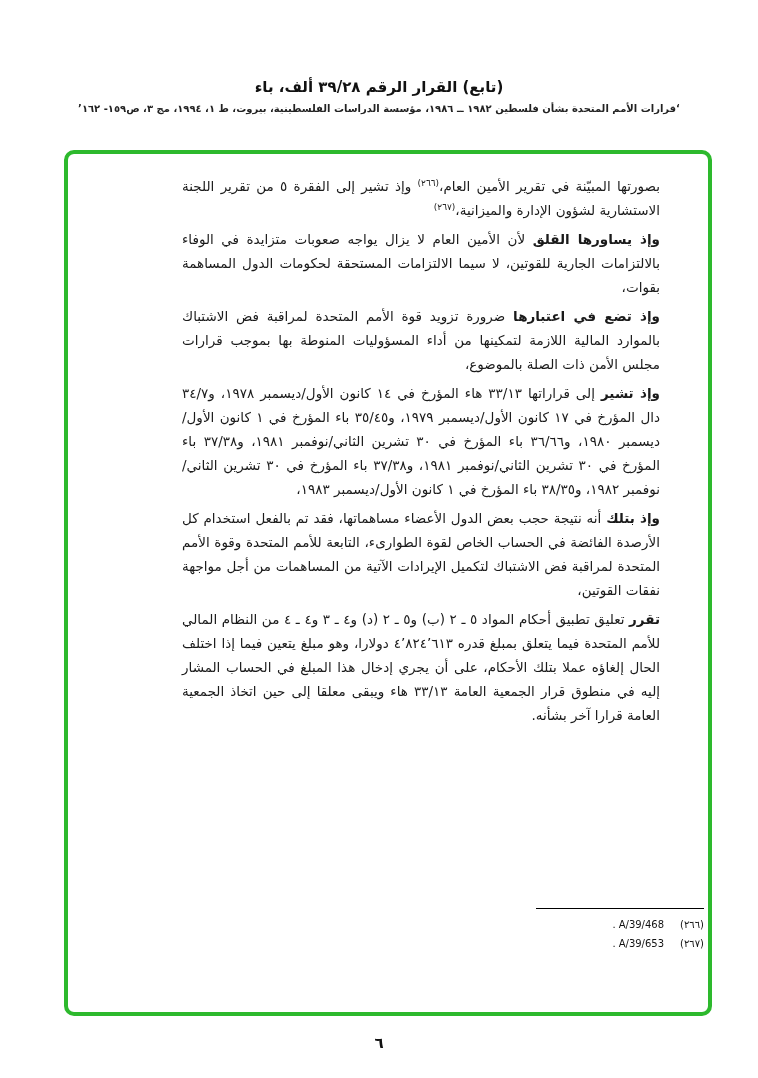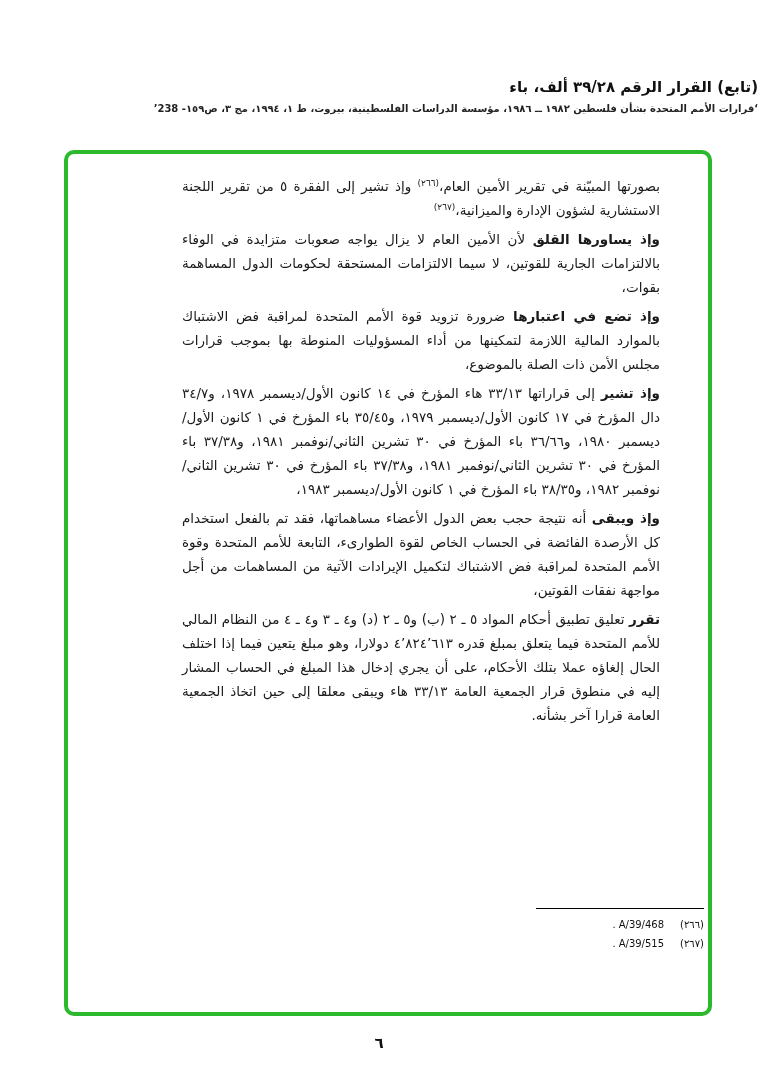--- a/index.html
+++ b/index.html
@@ -5,21 +5,21 @@
   * { margin:0; padding:0; box-sizing:border-box; }
   html, body { background:#ffffff; }
   body {
     width:758px; height:1078px;
     font-family:"DejaVu Sans", sans-serif;
     position:relative;
     color:#1a1a1a;
   }
   .page { position:relative; width:758px; height:1078px; background:#ffffff; overflow:hidden; }
 
-  .doc-header { position:absolute; top:78px; left:0; right:0; text-align:right; direction:rtl; }
+  .doc-header { position:absolute; top:78px; left:0; right:0; text-align:center; direction:rtl; }
   .title  { font-size:15px; font-weight:bold; color:#111; }
   .source { font-size:10px; font-weight:bold; margin-top:7px; color:#222; }
 
   .frame {
     position:absolute; top:150px; left:64px; width:648px; height:866px;
     border:4px solid #2db92d; border-radius:10px; background:#ffffff;padding-left:20px;
   }
 
   .content {
     position:absolute; top:20px; right:48px; width:478px;
@@ -45,45 +45,45 @@
     text-align:center; font-size:15px; font-weight:bold; color:#111;
   }
 </style>
 </head>
 <body>
 
 <div class="page">
 
   <header class="doc-header">
     <h1 class="title">(تابع) القرار الرقم ٣٩/٢٨ ألف، باء</h1>
-    <div class="source">‘قرارات الأمم المتحدة بشأن فلسطين ١٩٨٢ ــ ١٩٨٦، مؤسسة الدراسات الفلسطينية، بيروت، ط ١، ١٩٩٤، مج ٣، ص١٥٩- 238’</div>
+    <div class="source">‘قرارات الأمم المتحدة بشأن فلسطين ١٩٨٢ ــ ١٩٨٦، مؤسسة الدراسات الفلسطينية، بيروت، ط ١، ١٩٩٤، مج ٣، ص١٥٩- ١٦٢’</div>
   </header>
 
   <div class="frame">
 
     <div class="content">
 
       <p class="para"><span>بصورتها المبيّنة في تقرير الأمين العام،</span><sup class="fnref">(٢٦٦)</sup><span> وإذ تشير إلى الفقرة ٥ من تقرير اللجنة الاستشارية لشؤون الإدارة والميزانية،</span><sup class="fnref">(٢٦٧)</sup></p>
 
       <p class="para"><span class="lead">وإذ يساورها القلق</span><span> لأن الأمين العام لا يزال يواجه صعوبات متزايدة في الوفاء بالالتزامات الجارية للقوتين، لا سيما الالتزامات المستحقة لحكومات الدول المساهمة بقوات،</span></p>
 
       <p class="para"><span class="lead">وإذ تضع في اعتبارها</span><span> ضرورة تزويد قوة الأمم المتحدة لمراقبة فض الاشتباك بالموارد المالية اللازمة لتمكينها من أداء المسؤوليات المنوطة بها بموجب قرارات مجلس الأمن ذات الصلة بالموضوع،</span></p>
 
       <p class="para"><span class="lead">وإذ تشير</span><span> إلى قراراتها ٣٣/١٣ هاء المؤرخ في ١٤ كانون الأول/ديسمبر ١٩٧٨، و٣٤/٧ دال المؤرخ في ١٧ كانون الأول/ديسمبر ١٩٧٩، و٣٥/٤٥ باء المؤرخ في ١ كانون الأول/ديسمبر ١٩٨٠، و٣٦/٦٦ باء المؤرخ في ٣٠ تشرين الثاني/نوفمبر ١٩٨١، و٣٧/٣٨ باء المؤرخ في ٣٠ تشرين الثاني/نوفمبر ١٩٨١، و٣٧/٣٨ باء المؤرخ في ٣٠ تشرين الثاني/نوفمبر ١٩٨٢، و٣٨/٣٥ باء المؤرخ في ١ كانون الأول/ديسمبر ١٩٨٣،</span></p>
 
-      <p class="para"><span class="lead">وإذ ويبقى</span><span> أنه نتيجة حجب بعض الدول الأعضاء مساهماتها، فقد تم بالفعل استخدام كل الأرصدة الفائضة في الحساب الخاص لقوة الطوارىء، التابعة للأمم المتحدة وقوة الأمم المتحدة لمراقبة فض الاشتباك لتكميل الإيرادات الآتية من المساهمات من أجل مواجهة نفقات القوتين،</span></p>
+      <p class="para"><span class="lead">وإذ بتلك</span><span> أنه نتيجة حجب بعض الدول الأعضاء مساهماتها، فقد تم بالفعل استخدام كل الأرصدة الفائضة في الحساب الخاص لقوة الطوارىء، التابعة للأمم المتحدة وقوة الأمم المتحدة لمراقبة فض الاشتباك لتكميل الإيرادات الآتية من المساهمات من أجل مواجهة نفقات القوتين،</span></p>
 
 
       <p class="para"><span class="lead">تقرر</span><span> تعليق تطبيق أحكام المواد ٥ ـ ٢ (ب) و٥ ـ ٢ (د) و٤ ـ ٣ و٤ ـ ٤ من النظام المالي للأمم المتحدة فيما يتعلق بمبلغ قدره ٤٬٨٢٤٬٦١٣ دولارا، وهو مبلغ يتعين فيما إذا اختلف الحال إلغاؤه عملا بتلك الأحكام، على أن يجري إدخال هذا المبلغ في الحساب المشار إليه في منطوق قرار الجمعية العامة ٣٣/١٣ هاء ويبقى معلقا إلى حين اتخاذ الجمعية العامة قرارا آخر بشأنه.</span></p>
 
     </div>
 
     <div class="footnotes">
       <div class="fn-rule"></div>
       <div class="fn"><span class="fn-marker">(٢٦٦)</span><bdi class="fn-symbol">A/39/468</bdi><span class="fn-dot">.</span></div>
-      <div class="fn"><span class="fn-marker">(٢٦٧)</span><bdi class="fn-symbol">A/39/515</bdi><span class="fn-dot">.</span></div>
+      <div class="fn"><span class="fn-marker">(٢٦٧)</span><bdi class="fn-symbol">A/39/653</bdi><span class="fn-dot">.</span></div>
     </div>
 
   </div>
 
   <div class="page-number">٦</div>
 
 </div>
 
 </body></html>

